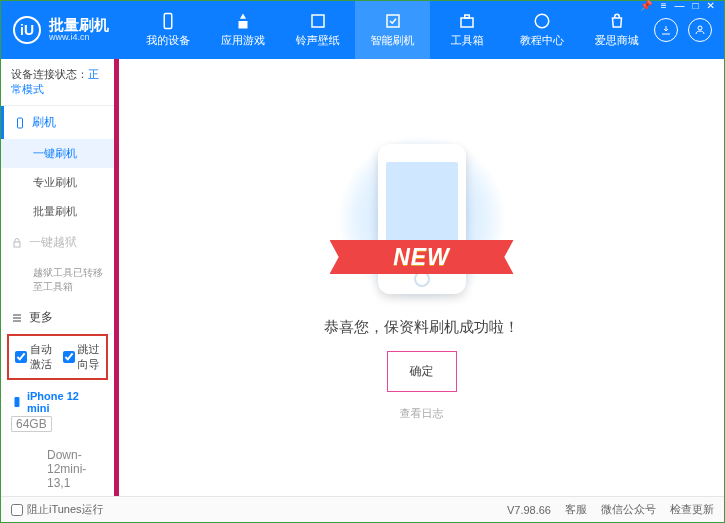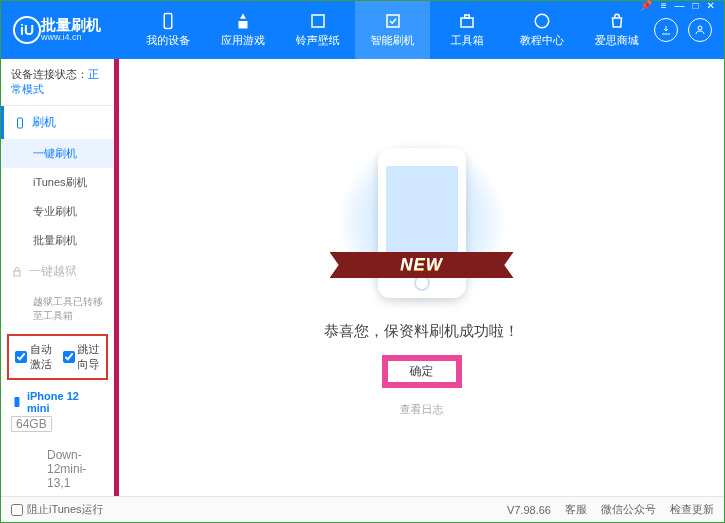--- a/index.html
+++ b/index.html
@@ -1,19 +1,19 @@
 <!DOCTYPE html>
 <html><head>
 <meta charset="utf-8">
 <style>
 *{margin:0;padding:0;box-sizing:border-box;font-family:"Microsoft YaHei",Arial,sans-serif;}
 body{background:#f0f0f0;display:flex;justify-content:center;align-items:center;height:100vh;}
 .app{width:725px;height:523px;background:#fff;border:1px solid #3d9c3d;display:flex;flex-direction:column;overflow:hidden;}
 .header{height:58px;background:#0d7eff;display:flex;align-items:center;padding:0 12px;color:#fff;}
-.logo-area{display:flex;align-items:center;min-width:118px;}
+.logo-area{display:flex;align-items:center;gap:8px;min-width:118px;}
 .logo-circle{width:28px;height:28px;border:2px solid #fff;border-radius:50%;display:flex;align-items:center;justify-content:center;font-weight:bold;font-size:14px;}
 .logo-text{display:flex;flex-direction:column;line-height:1.1;}
 .logo-title{font-size:15px;font-weight:bold;}
 .logo-url{font-size:9px;opacity:.85;}
 .nav{display:flex;flex:1;height:100%;}
 .nav-item{flex:1;display:flex;flex-direction:column;align-items:center;justify-content:center;cursor:pointer;font-size:11px;gap:3px;position:relative;}
 .nav-item.active{background:#3799ff;}
 .nav-icon{width:18px;height:18px;fill:#fff;}
 .header-right{display:flex;align-items:center;gap:10px;}
 .win-controls{position:absolute;top:0;right:10px;display:flex;gap:8px;font-size:10px;color:#fff;}
@@ -35,23 +35,23 @@
 .device-block{padding:6px 10px;font-size:11px;}
 .device-name{color:#0d7eff;font-weight:bold;display:flex;align-items:center;gap:4px;}
 .device-tag{display:inline-block;border:1px solid #ccc;border-radius:1px;padding:0 4px;font-size:12px;color:#888;margin-top:2px;}
 .device-sub{color:#888;font-size:12px;margin-top:16px;padding-left:36px;}
 .main{flex:1;display:flex;flex-direction:column;align-items:center;justify-content:center;gap:14px;position:relative;}
 .phone-illustration{width:140px;height:170px;position:relative;display:flex;align-items:center;justify-content:center;}
 .phone-glow{position:absolute;width:170px;height:170px;border-radius:50%;background:radial-gradient(circle,#b5dcff 0%,#e8f4ff 55%,transparent 70%);}
 .phone{position:relative;width:88px;height:150px;background:#fff;border-radius:12px;box-shadow:0 4px 10px rgba(0,0,0,.15);}
 .phone:before{content:"";position:absolute;top:18px;left:8px;right:8px;bottom:22px;background:#cfe8ff;border-radius:2px;}
 .phone:after{content:"";position:absolute;bottom:7px;left:50%;transform:translateX(-50%);width:12px;height:12px;border:2px solid #cfe0f0;border-radius:50%;}
-.new-ribbon{position:absolute;bottom:30px;left:-22px;right:-22px;height:26px;background:#7f1d1d;display:flex;align-items:center;justify-content:center;font-weight:900;font-size:17px;color:#fff;font-style:italic;letter-spacing:1px;clip-path:polygon(0 0,100% 0,95% 50%,100% 100%,0 100%,5% 50%);text-shadow:0 1px 0 #e0a020;}
+.new-ribbon{position:absolute;bottom:30px;left:-22px;right:-22px;height:34px;background:#ef4444;display:flex;align-items:center;justify-content:center;font-weight:900;font-size:23px;color:#fff;font-style:italic;letter-spacing:1px;clip-path:polygon(0 0,100% 0,95% 50%,100% 100%,0 100%,5% 50%);text-shadow:0 1px 0 #e0a020;}
 .success-text{font-size:15px;color:#444;}
-.ok-btn{border:6px solid #ec4899;background:#fff;padding:2px 22px;font-size:12px;cursor:pointer;color:#444;}
+.ok-btn{border:1px solid #ec4899;background:#fff;padding:11px 22px;font-size:12px;cursor:pointer;color:#444;}
 .log-link{font-size:11px;color:#aaa;cursor:pointer;}
 .footer{height:26px;border-top:1px solid #e6e6e6;display:flex;align-items:center;padding:0 10px;font-size:11px;color:#666;justify-content:space-between;background:#fafafa;}
 .footer-left{display:flex;align-items:center;gap:4px;}
 .footer-right{display:flex;align-items:center;gap:14px;}
 .footer-right span{cursor:pointer;}
 input[type=checkbox]{accent-color:#0d7eff;width:12px;height:12px;}
 .icon-small{width:12px;height:12px;fill:currentColor;}
 </style>
 </head>
 <body>
@@ -139,21 +139,20 @@
         <span>设备连接状态：</span><span class="val">正常模式</span>
       </div>
       <div class="sidebar-scroll">
         <div class="section-header active">
           <svg class="icon-small" viewBox="0 0 24 24">
               <rect x="7" y="2" width="10" height="20" rx="2" fill="none" stroke="currentColor" stroke-width="2"></rect>
             </svg>
           <span>刷机</span>
         </div>
         <div class="sub-item active">一键刷机</div>
-        <div class="sub-item">iTunes刷机</div>
         <div class="sub-item">专业刷机</div>
         <div class="sub-item">批量刷机</div>
 
         <div class="section-header disabled">
           <svg class="icon-small" viewBox="0 0 24 24">
               <rect x="6" y="10" width="12" height="10" stroke="currentColor" stroke-width="2" fill="none"></rect>
               <path d="M8 10V7a4 4 0 018 0v3" stroke="currentColor" stroke-width="2" fill="none"></path>
             </svg>
           <span>一键越狱</span>
         </div>

